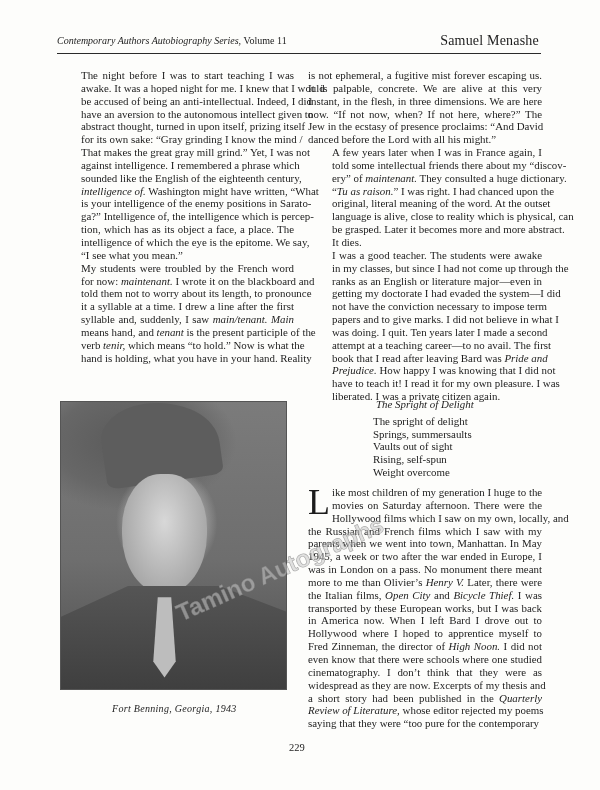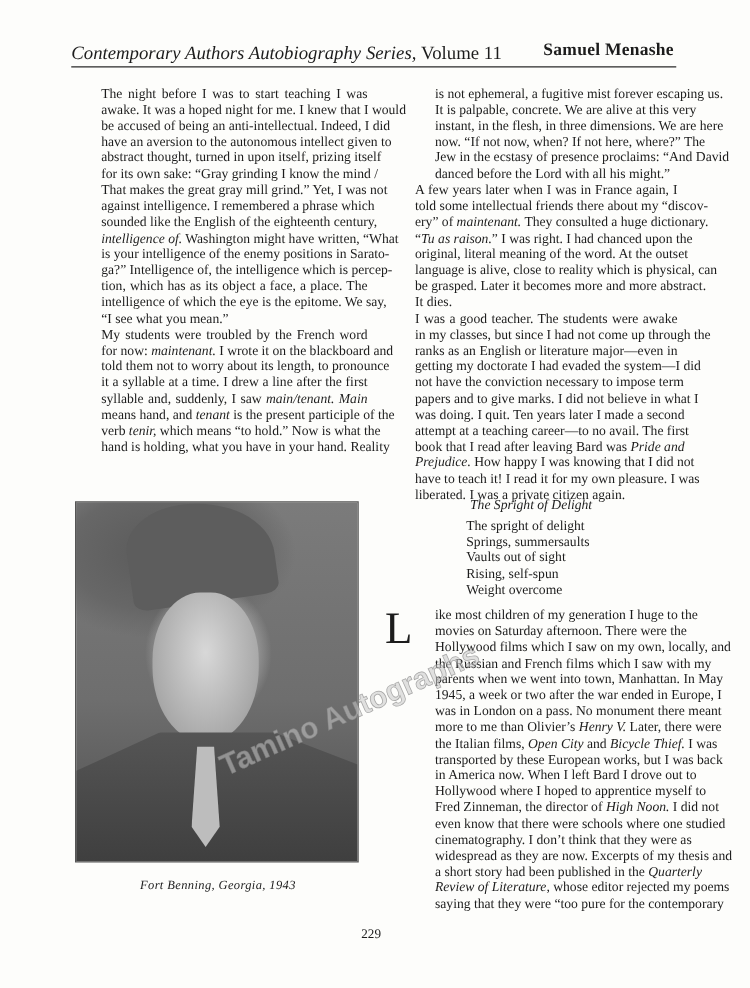--- a/index.html
+++ b/index.html
@@ -4,29 +4,29 @@
 <style>
   html, body { margin: 0; padding: 0; }
   body {
     width: 600px; height: 790px; background: #fdfdfb; position: relative; overflow: hidden;
     font-family: "Liberation Serif", "DejaVu Serif", serif; color: #1c1c1c;
   }
   .header {
     position: absolute; left: 57px; top: 33px; width: 484px; height: 20px;
     border-bottom: 1.6px solid #2a2a2a;
   }
-  .header .series { position: absolute; left: 0; top: 2px; font-size: 15px; font-style: italic; }
+  .header .series { position: absolute; left: 0; top: 2px; font-size: 10px; font-style: italic; }
   .header .series .vol { font-style: normal; }
-  .header .author { position: absolute; right: 2px; top: 0px; font-size: 14px; font-weight: bold; letter-spacing: 0.2px; }
+  .header .author { position: absolute; right: 2px; top: 0px; font-size: 14px; font-weight: normal; letter-spacing: 0.2px; }
 
   .col { position: absolute; font-size: 10.9px; line-height: 12.85px; text-align: justify; }
   .col-left { left: 57px; top: 69px; width: 237px; }
   .col-right { left: 308px; top: 69px; width: 234px; }
   .col p { margin: 0; text-indent: 24px; }
-  .col p.noindent { text-indent: 0; margin-left: 40px; }
+  .col p.noindent { text-indent: 0; }
   .line { display: block; text-align-last: justify; white-space: nowrap; }
   .line.last { text-align-last: left; }
   i { font-style: italic; }
 
   .poem-title { position: absolute; left: 376px; top: 398px; font-size: 10.9px; font-style: italic; }
   .poem { position: absolute; left: 373px; top: 415px; font-size: 10.9px; line-height: 12.7px; }
   .poem div { white-space: nowrap; }
 
   .photo {
     position: absolute; left: 60px; top: 401px; width: 225px; height: 287px;

